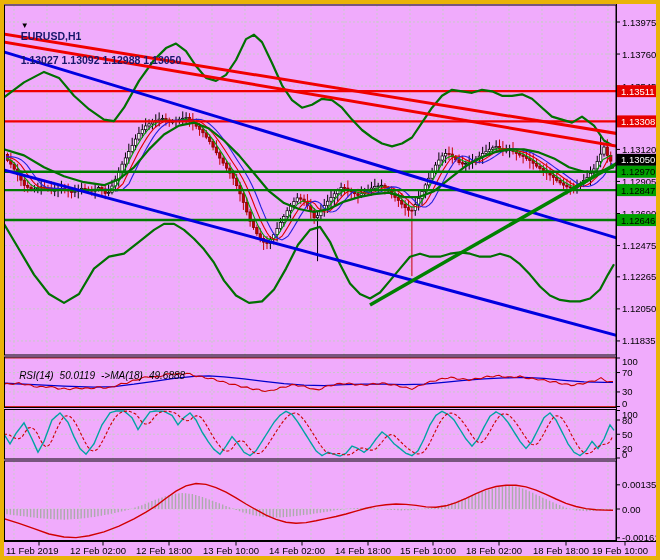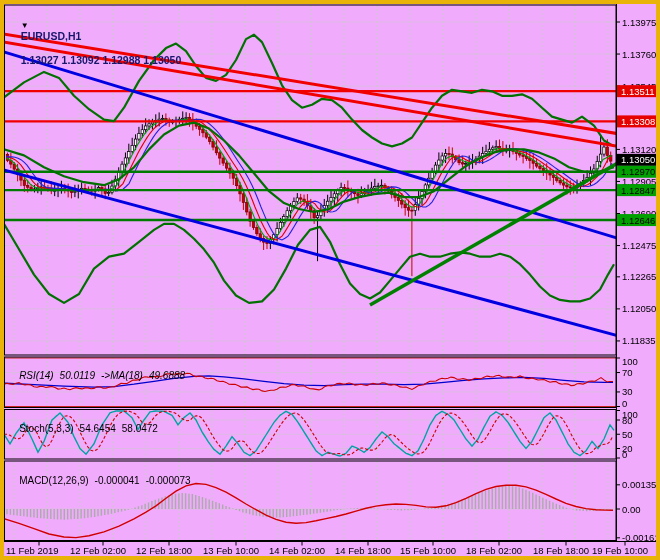--- a/index.html
+++ b/index.html
@@ -19,26 +19,20 @@
 <div id="window">
   <div id="title-bar">
     <span class="dd">▼</span>
     <span>EURUSD,H1</span>
     <span> </span>
     <span>1.13027 1.13092 1.12988 1.13050</span>
   </div>
 
   <div class="overlay-label" style="left:4px;top:355px;font-style:italic;">
     <span class="lbl-part">RSI(14)</span><span class="lbl-part">50.0119</span><span class="lbl-part">-&gt;MA(18)</span><span>49.6888</span>
-  </div>
-  <div class="overlay-label" style="left:4px;top:408px;">
-    <span class="lbl-part">Stoch(5,3,3)</span><span class="lbl-part">54.6454</span><span>58.0472</span>
-  </div>
-  <div class="overlay-label" style="left:4px;top:460px;">
-    <span class="lbl-part">MACD(12,26,9)</span><span class="lbl-part">-0.000041</span><span>-0.000073</span>
   </div>
 
   <svg id="chart-svg" width="660" height="560">
       <defs>
         <clipPath id="mainClip">
           <rect x="1" y="1" width="611" height="350"></rect>
         </clipPath>
         <clipPath id="rsiClip">
           <rect x="1" y="353" width="611" height="50.5"></rect>
         </clipPath>

